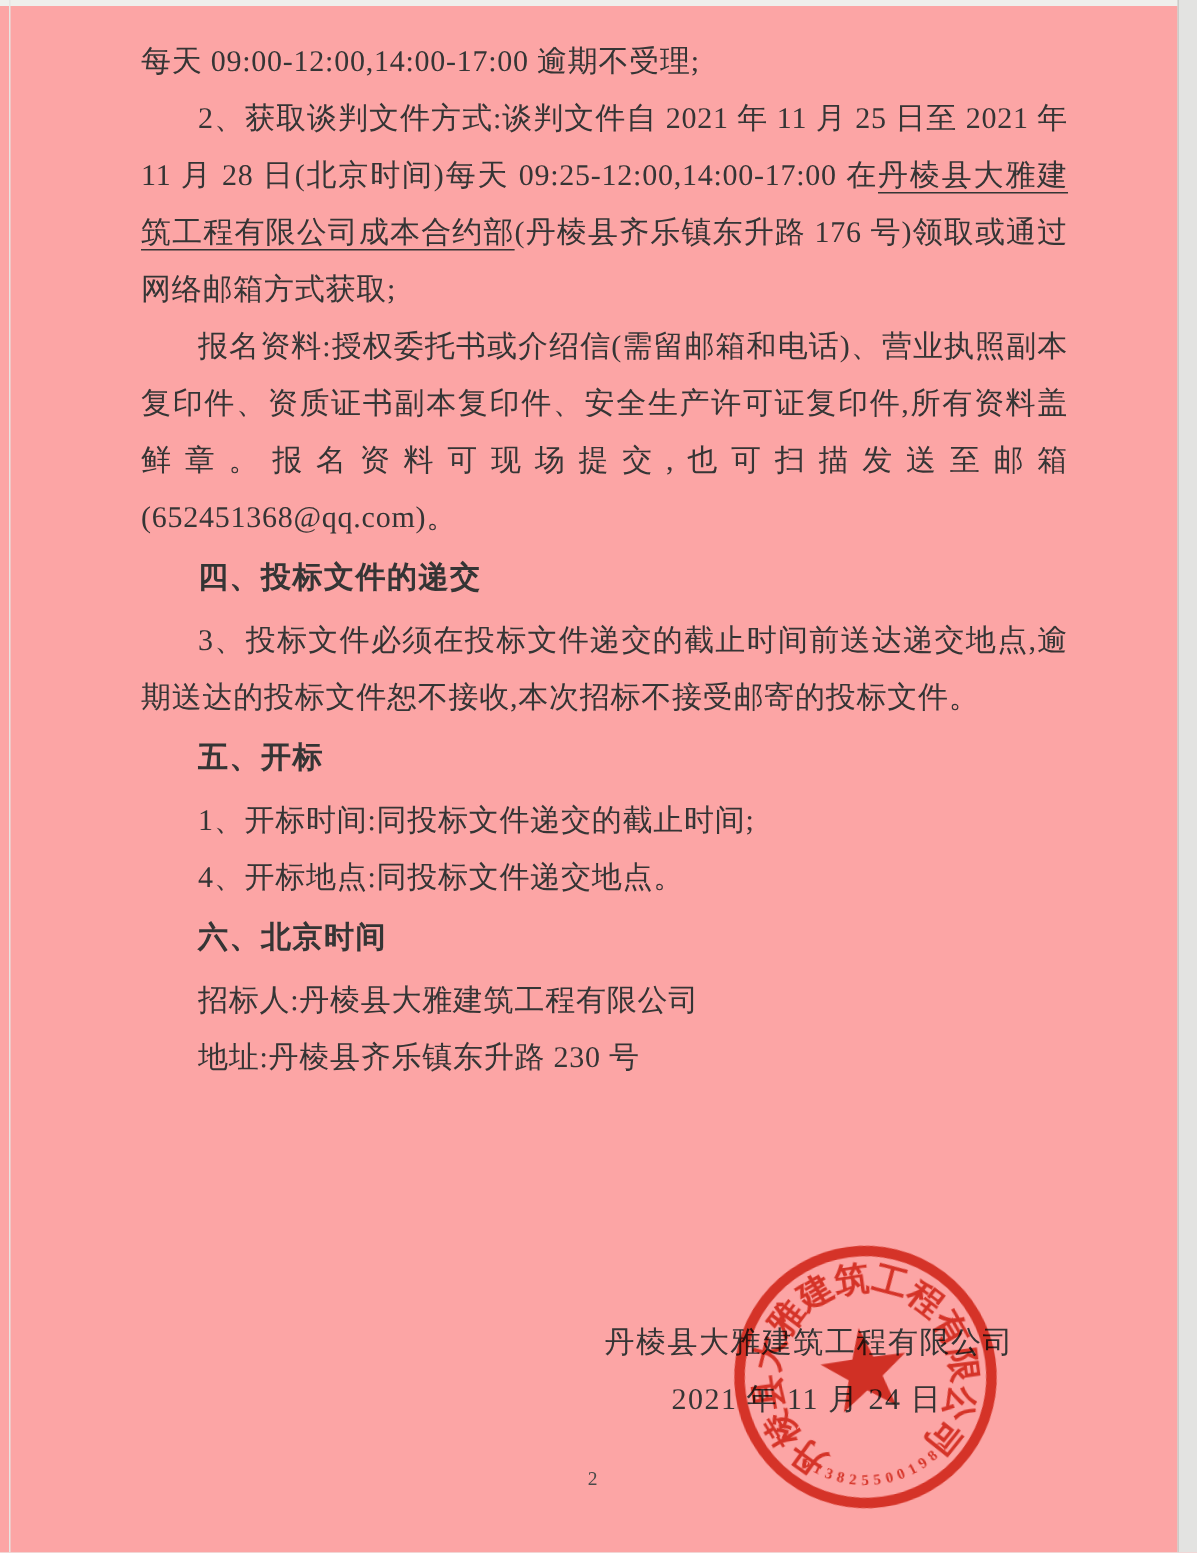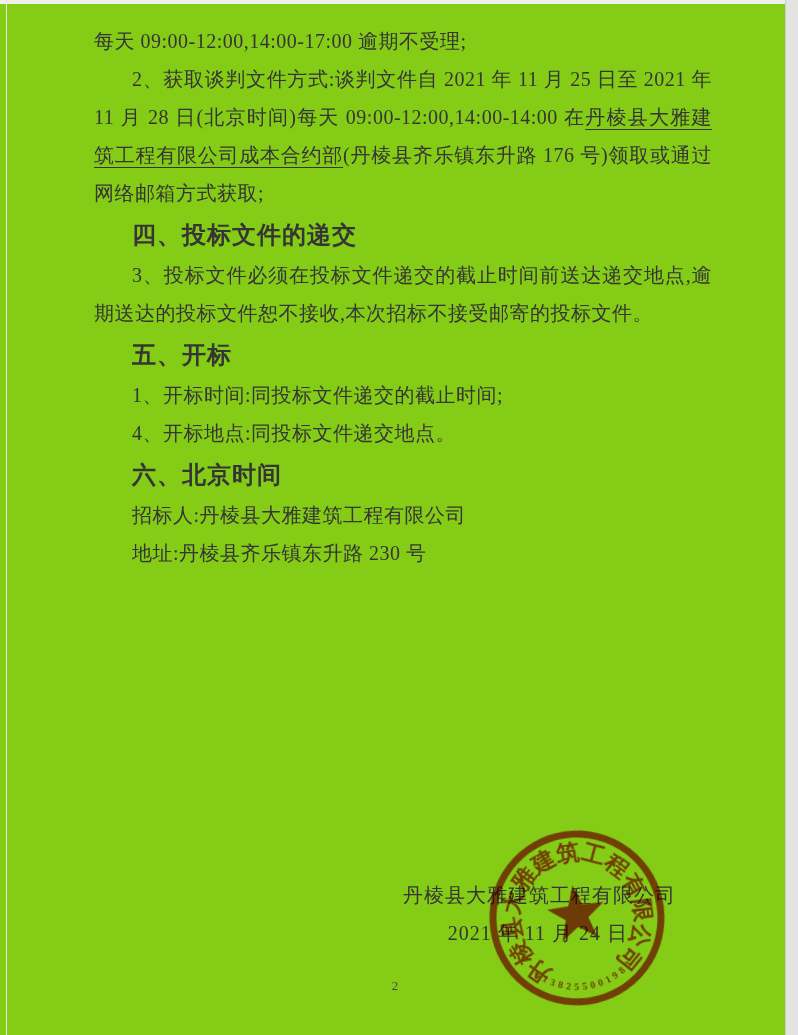--- a/index.html
+++ b/index.html
@@ -1,39 +1,39 @@
 <!DOCTYPE html>
 <html><head>
 <meta charset="utf-8">
 <style>
   html,body{margin:0;padding:0;background:#ededeb;}
   .page{
     position:relative;
     width:798px;height:1035px;
-    background:#84cc16;
+    background:#fca5a5;
     font-family:"Liberation Serif","DejaVu Serif",serif;
     color:#353535;
     overflow:hidden;
   }
   .edge-top{position:absolute;top:0;left:0;width:798px;height:4px;background:#efefec;}
   .edge-left{position:absolute;top:0;left:6px;width:1px;height:1035px;background:#e6e6e3;}
   .edge-right{
     position:absolute;top:0;right:0;width:12px;height:1035px;
     background:#e3e3e1;border-left:1px solid #cbcbc8;
   }
   .content{
     position:absolute;left:94px;top:22px;width:618px;
     font-size:20px;line-height:38px;text-align:justify;
     letter-spacing:0.5px;
   }
   .content p{margin:0;text-indent:38px;}
   .content p.noindent{text-indent:0;}
   .content h3{
-    margin:4px 0 2px 0;font-size:24px;font-weight:700;
-    text-indent:38px;letter-spacing:1px;
+    margin:4px 0 2px 0;font-size:20px;font-weight:700;
+    text-indent:38px;letter-spacing:1px;font-family:Liberation Mono, monospace;
   }
   .u{text-decoration:underline;text-underline-offset:5px;text-decoration-thickness:1px;}
   .signature{
     position:absolute;top:876px;right:122px;
     font-size:20px;line-height:38px;text-align:right;
     letter-spacing:1px;
   }
   .sig-date{padding-right:48px;}
   .pagenum{
     position:absolute;top:978px;left:0;width:790px;
@@ -52,22 +52,23 @@
 <body>
 
 <div class="page">
   <div class="edge-top"></div>
   <div class="edge-left"></div>
   <div class="edge-right"></div>
 
   <div class="content">
     <p class="noindent">每天 09:00-12:00,14:00-17:00 逾期不受理;</p>
 
-    <p><span>2、获取谈判文件方式:谈判文件自 2021 年 11 月 25 日至 2021 年 11 月 28 日(北京时间)每天 09:00-12:00,14:00-14:00 在</span><span class="u">丹棱县大雅建筑工程有限公司成本合约部</span><span>(丹棱县齐乐镇东升路 176 号)领取或通过网络邮箱方式获取;</span></p>
+    <p><span>2、获取谈判文件方式:谈判文件自 2021 年 11 月 25 日至 2021 年 11 月 28 日(北京时间)每天 09:25-12:00,14:00-17:00 在</span><span class="u">丹棱县大雅建筑工程有限公司成本合约部</span><span>(丹棱县齐乐镇东升路 176 号)领取或通过网络邮箱方式获取;</span></p>
 
+    <p>报名资料:授权委托书或介绍信(需留邮箱和电话)、营业执照副本复印件、资质证书副本复印件、安全生产许可证复印件,所有资料盖鲜章。报名资料可现场提交,也可扫描发送至邮箱(652451368@qq.com)。</p>
 
     <h3>四、投标文件的递交</h3>
     <p>3、投标文件必须在投标文件递交的截止时间前送达递交地点,逾期送达的投标文件恕不接收,本次招标不接受邮寄的投标文件。</p>
 
     <h3>五、开标</h3>
     <p>1、开标时间:同投标文件递交的截止时间;</p>
     <p>4、开标地点:同投标文件递交地点。</p>
 
     <h3>六、北京时间</h3>
     <p>招标人:丹棱县大雅建筑工程有限公司</p>

